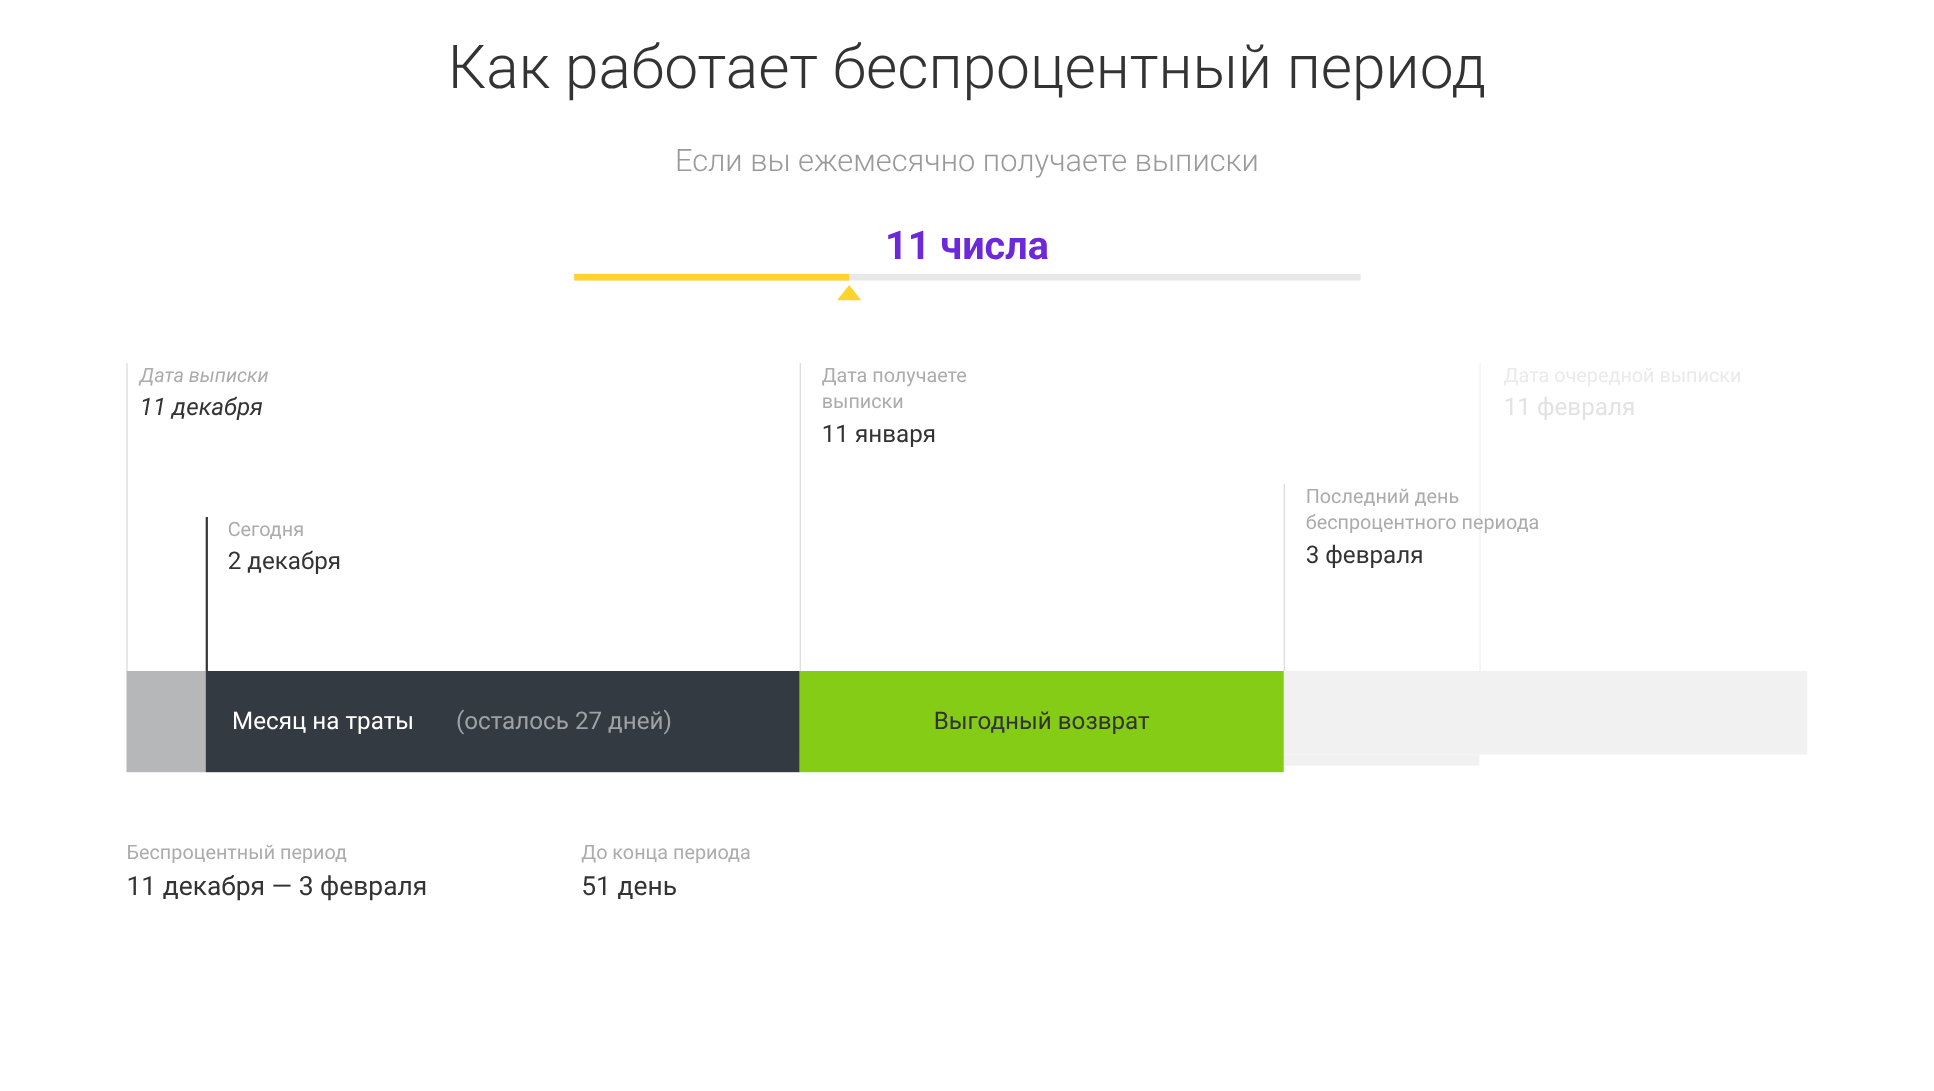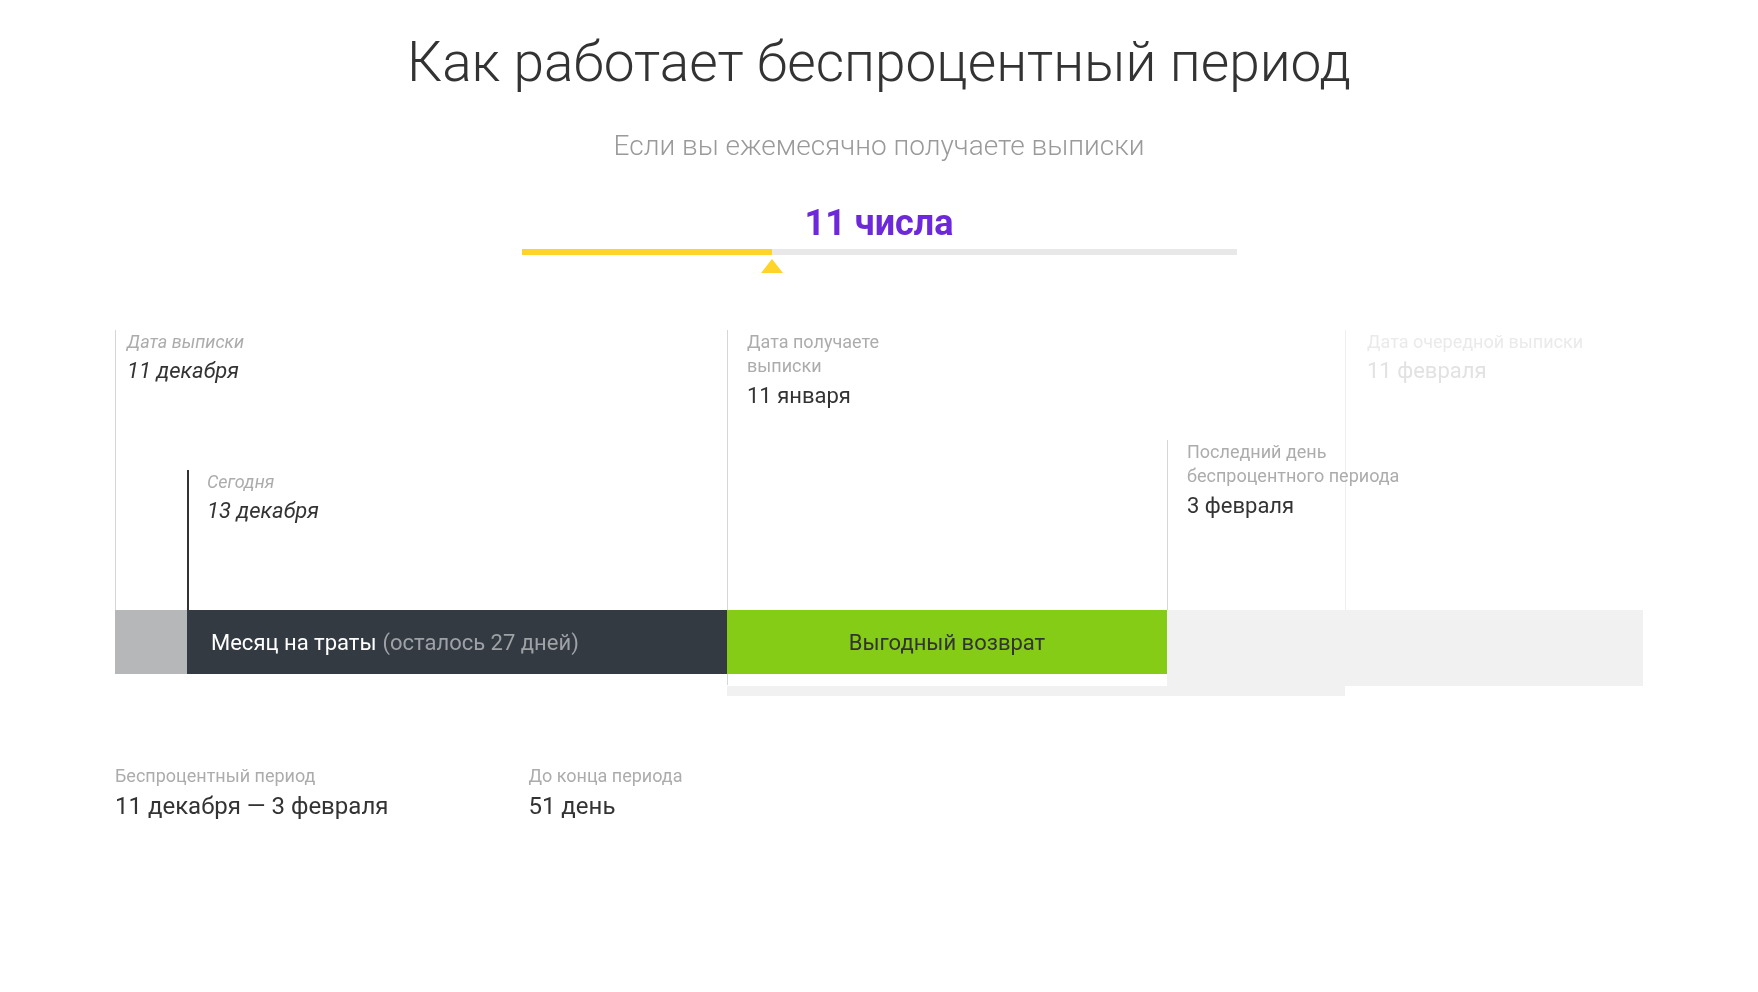--- a/index.html
+++ b/index.html
@@ -94,44 +94,45 @@
   }
   .marker.faded .label {
     color: #eaeaea;
   }
   .marker.faded .value {
     color: #e2e2e2;
   }
 
   
   .m-statement { left: 0px; top: 0px; }
-  .m-today     { left: 80px; top: 140px; font-style: italic; }
+  .m-today     { left: 80px; top: 140px; }
   .m-next      { left: 620px; top: 0px; }
   .m-last      { left: 1060px; top: 110px; }
   .m-future    { left: 1240px; top: 0px; }
 
   .vline {
     position: absolute;
     width: 1px;
     background: #d6d6d6;
   }
   .vl-statement { left: 0px; top: 0px; height: 280px; }
   .vl-today     { left: 72px; top: 140px; height: 140px; background: #333333; width: 2px;}
   .vl-next      { left: 612px; top: 0px; height: 355px; }
   .vl-last      { left: 1052px; top: 110px; height: 245px; }
   .vl-future    { left: 1230px; top: 0px; height: 355px; background:#efefef; }
 
   .bar {
     position: absolute;
     top: 280px;
-    height: 64px;
+    height: 92px;
     display: flex;
     align-items: center;
     justify-content: center;
     font-size: 22px;
+    gap: 32px;
   }
   .bar-before {
     left: 0px;
     width: 72px;
     background: #b6b7b8;
   }
   .bar-spend {
     left: 72px;
     width: 540px;
     background: #333a42;
@@ -207,21 +208,21 @@
     <div class="vline vl-last"></div>
     <div class="vline vl-future"></div>
 
     <div class="marker m-statement" style="padding-left:12px;font-style:italic;">
       <div class="label">Дата выписки</div>
       <div class="value">11 декабря</div>
     </div>
 
     <div class="marker m-today" style="padding-left:12px;">
       <div class="label">Сегодня</div>
-      <div class="value">13 декабря</div>
+      <div class="value">2 декабря</div>
     </div>
 
     <div class="marker m-next" style="padding-left:12px; max-width:210px;">
       <div class="label">Дата получаете выписки</div>
       <div class="value">11 января</div>
     </div>
 
     <div class="marker m-last" style="padding-left:12px; max-width:260px;">
       <div class="label">Последний день беспроцентного периода</div>
       <div class="value">3 февраля</div>

